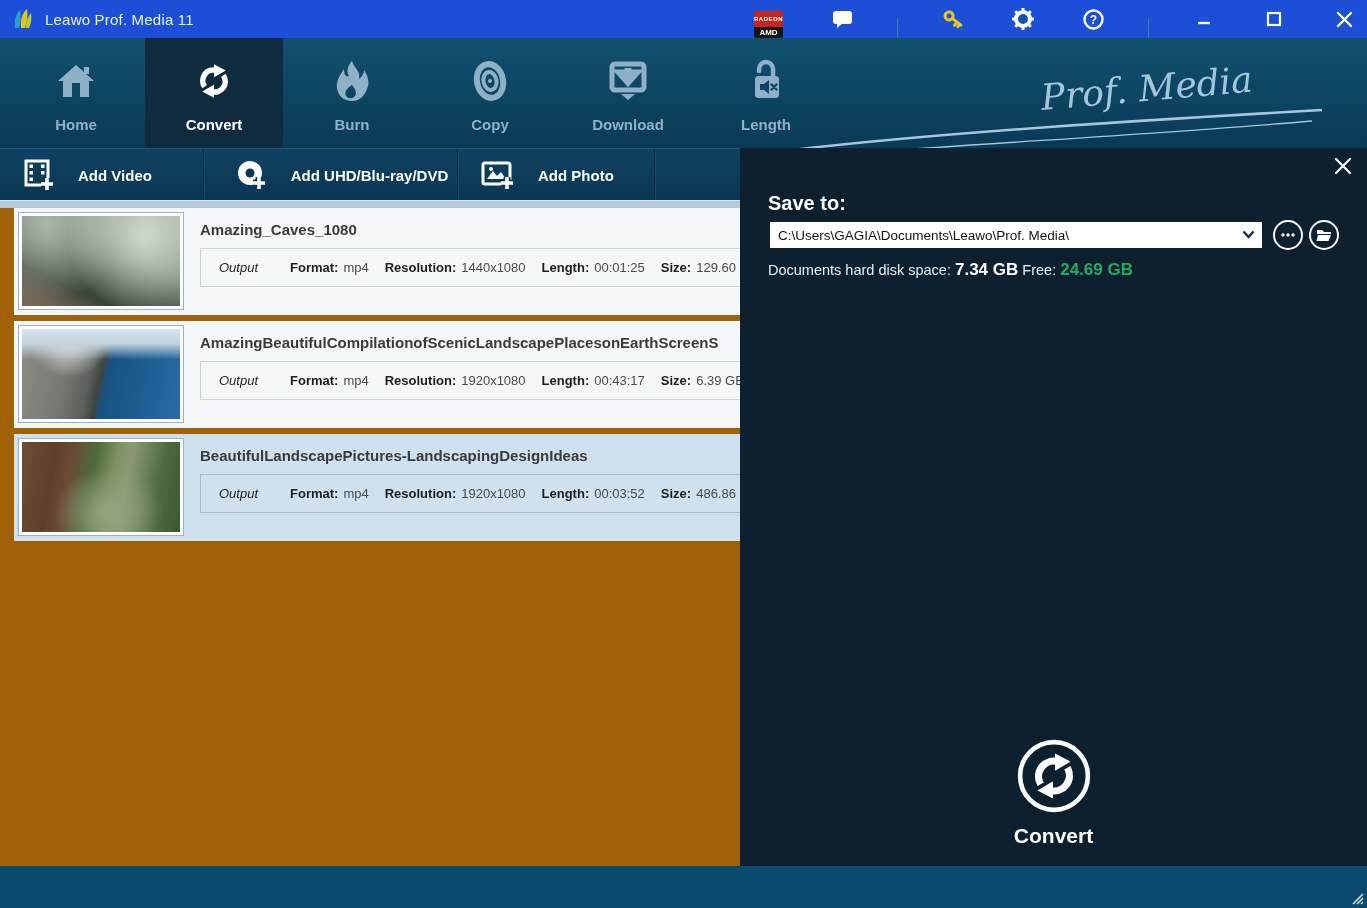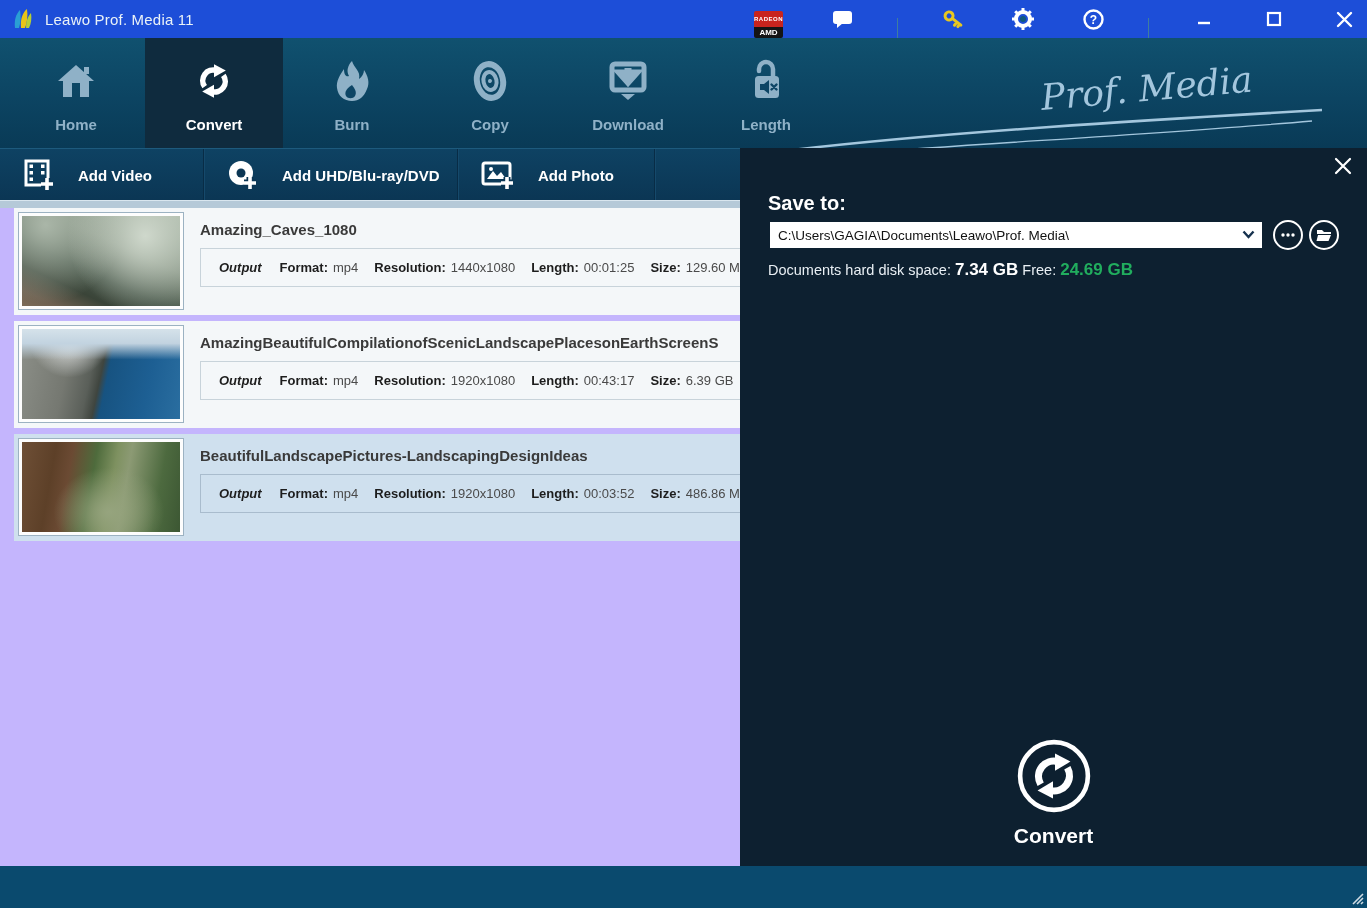--- a/index.html
+++ b/index.html
@@ -32,23 +32,23 @@
   .brand { position:absolute; right:40px; top:20px; pointer-events:none; }
 
   
   .left-col { position:absolute; left:0; top:148px; width:740px; height:718px; overflow:hidden; }
   .toolbar { position:relative; width:740px; height:52px;
     background:linear-gradient(to bottom,#0e4263,#0b3654); border-top:1px solid #1d5a7d; display:flex; }
   .tool-btn { height:52px; display:flex; align-items:center; cursor:pointer; padding-left:22px; }
   .tool-btn .ticon { margin-right:22px; display:flex; }
   .tool-label { color:#ffffff; font-size:15px; font-weight:bold; }
   .tool-sep { width:1px; height:52px; background:#082c46; box-shadow:1px 0 0 #15496b; }
-  .tb-w1{ width:203px;} .tb-w2{ width:253px;} .tb-w3{ width:196px;}
-
-  .list { position:relative; width:740px; height:666px; background:#c4b5fd; }
+  .tb-w1{ width:203px;} .tb-w2{ width:253px;justify-content:center;} .tb-w3{ width:196px;}
+
+  .list { position:relative; width:740px; height:666px; background:#a16207; }
   .list-strip { width:740px; height:8px; background:#b5c9d8; border-top:1px solid #d9e6ef; }
   .vrow { position:relative; margin:0 0 6px 14px; width:1320px; height:107px; background:#f4f7f9; display:flex; }
   .vrow.selected { background:#cfe0ee; }
   .thumb { margin:4px 0 0 4px; width:166px; height:98px; background:#fdfdfd;
     border:1px solid #9cb2c2; padding:3px; }
   .thumb-img { width:158px; height:90px; }
   .thumb-img.caves { background:
       radial-gradient(circle at 78% 22%, #cfd8cc 0%, rgba(207,216,204,0) 55%),
       radial-gradient(circle at 15% 10%, #aab6a8 0%, rgba(170,182,168,0) 50%),
       linear-gradient(205deg,#9fae9d 0%,#7e8c7c 35%,#49584b 60%,#3a4438 75%,#6e6151 90%,#7d6c58 100%); }
@@ -57,21 +57,21 @@
       radial-gradient(circle at 30% 8%, #f2f5f6 0%, rgba(242,245,246,0) 30%),
       linear-gradient(102deg,#8d9089 0%,#757871 30%,#5a5f59 44%,#3f453f 50%,#175381 54%,#1d5f93 78%,#2a6ea0 100%); }
   .thumb-img.garden { background:
       radial-gradient(ellipse at 55% 78%, #96a47e 0%, rgba(150,164,126,0) 45%),
       linear-gradient(100deg,#6e4f36 0%,#5d4028 20%,#6b4a33 30%,#4e6b3c 44%,#7e9160 56%,#8c9a74 64%,#4d6a3f 84%,#3c5733 100%); }
   .row-content { margin-left:16px; padding-top:13px; }
   .row-title { font-size:15px; font-weight:bold; color:#3a3a3a; }
   .output-box { margin-top:10px; width:1080px; height:39px; border:1px solid #c8d3da;
     display:flex; align-items:center; padding-left:18px; font-size:13px; color:#4a4a4a; }
   .vrow.selected .output-box { border-color:#a9bccd; }
-  .out-lbl { font-style:italic; font-weight:bold; color:#1d1d1d; margin-right:18px; }
+  .out-lbl { font-style:italic; font-weight:normal; color:#1d1d1d; margin-right:32px; }
   .pair { margin-right:16px; white-space:nowrap; }
   .pair b { color:#1d1d1d; margin-right:5px;text-align:right; }
 
   
   .panel { position:absolute; left:740px; top:148px; width:627px; height:718px; background:#0d2030; }
   .panel-close { position:absolute; top:9px; right:13px; width:20px; height:20px; cursor:pointer; }
   .save-label { position:absolute; left:28px; top:44px; color:#ffffff; font-size:20px; font-weight:bold; }
   .path-wrap { position:absolute; left:30px; top:74px; width:492px; height:26px; }
   .path-input { width:492px; height:26px; border:none; background:#ffffff; color:#111;
     font-size:13.5px; padding:0 34px 0 8px; font-family:"Liberation Sans", sans-serif; }

